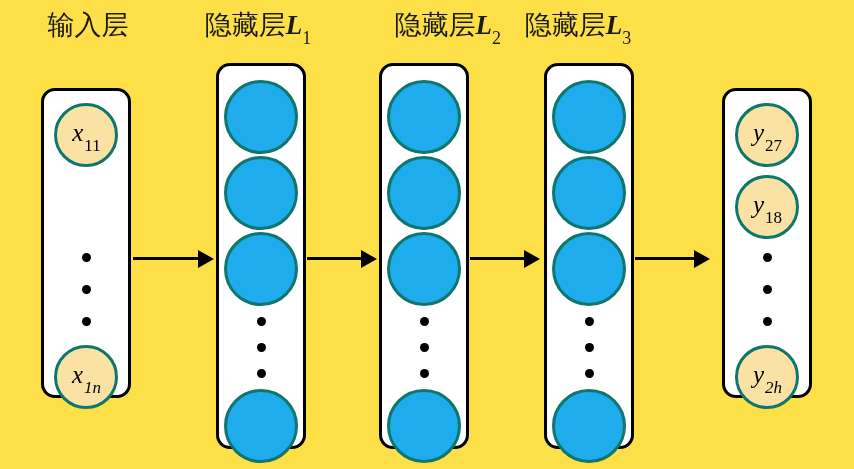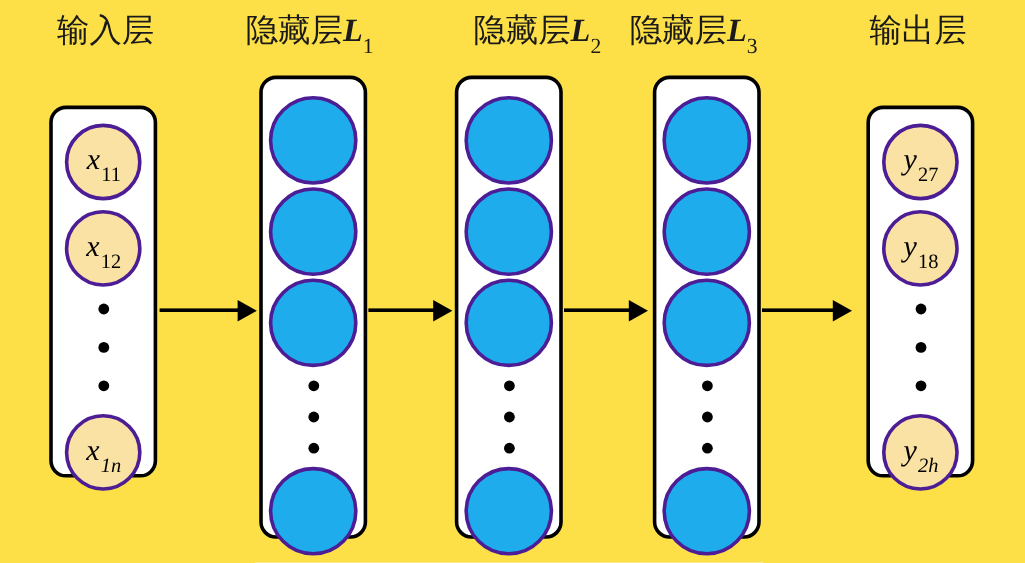--- a/index.html
+++ b/index.html
@@ -52,21 +52,21 @@
     border-radius: 14px;
     background: #ffffff;
     box-sizing: border-box;
   }
 
   
   .node {
     position: absolute;
     border-radius: 50%;
     box-sizing: border-box;
-    border: 3px solid #4c1d95;
+    border: 3px solid #0f766e;
     display: flex;
     align-items: center;
     justify-content: center;
   }
   .node.io {
     background: #fae1a4;
   }
   .node.hidden {
     background: #1eacec;
   }
@@ -131,33 +131,27 @@
   </div>
 
   <div class="layer-title" style="left:341px; width:160px;text-align:right;">
     <span class="cjk">隐藏层</span><span class="lsym">L</span><span class="lsub">2</span>
   </div>
 
   <div class="layer-title" style="left:498px; width:160px;">
     <span class="cjk">隐藏层</span><span class="lsym">L</span><span class="lsub">3</span>
   </div>
 
-  <div class="layer-title" style="left:690px; width:150px;">
-    <span class="cjk">输出层</span>
-  </div>
 
   <div class="layer-box" style="left:41px; top:88px; width:90px; height:310px;"></div>
 
   <div class="node io" style="left:54px; top:103px; width:64px; height:64px;">
     <span class="node-label"><span class="base">x</span><span class="sub">11</span></span>
   </div>
 
-  <div class="node io" style="left:54px; top:175px; width:64px; height:64px;">
-    <span class="node-label"><span class="base">x</span><span class="sub">12</span></span>
-  </div>
 
   <div class="vdot" style="left:82px; top:253px;"></div>
   <div class="vdot" style="left:82px; top:285px;"></div>
   <div class="vdot" style="left:82px; top:317px;"></div>
 
   <div class="node io" style="left:54px; top:345px; width:64px; height:64px;">
     <span class="node-label"><span class="base">x</span><span class="sub ital">1n</span></span>
   </div>
 
   <div class="arrow-shaft" style="left:133px; top:257px; width:66px;"></div>

